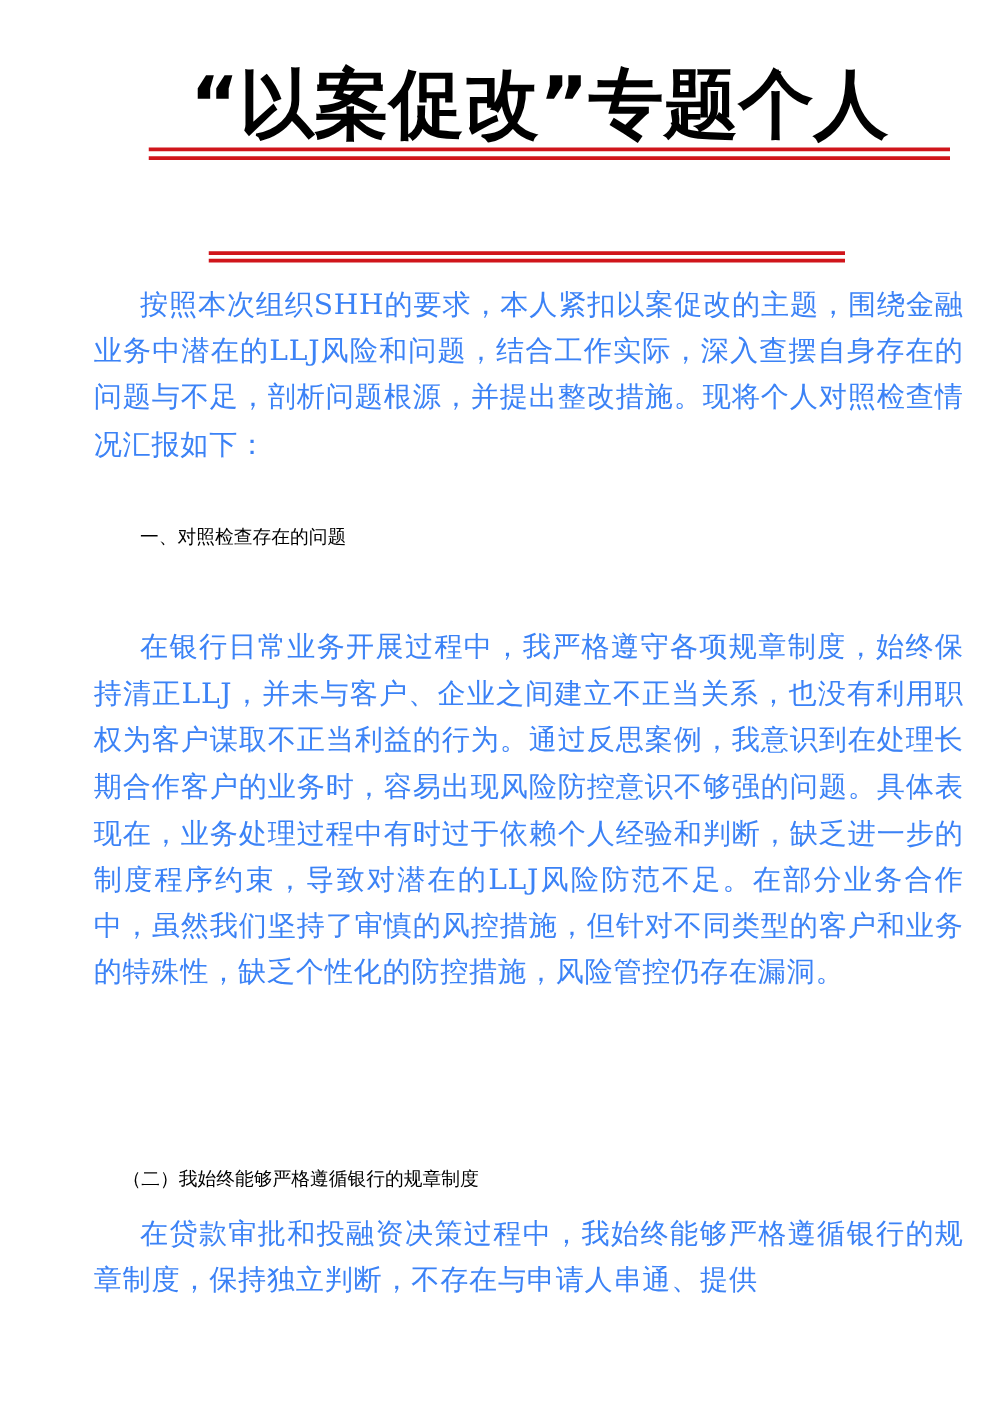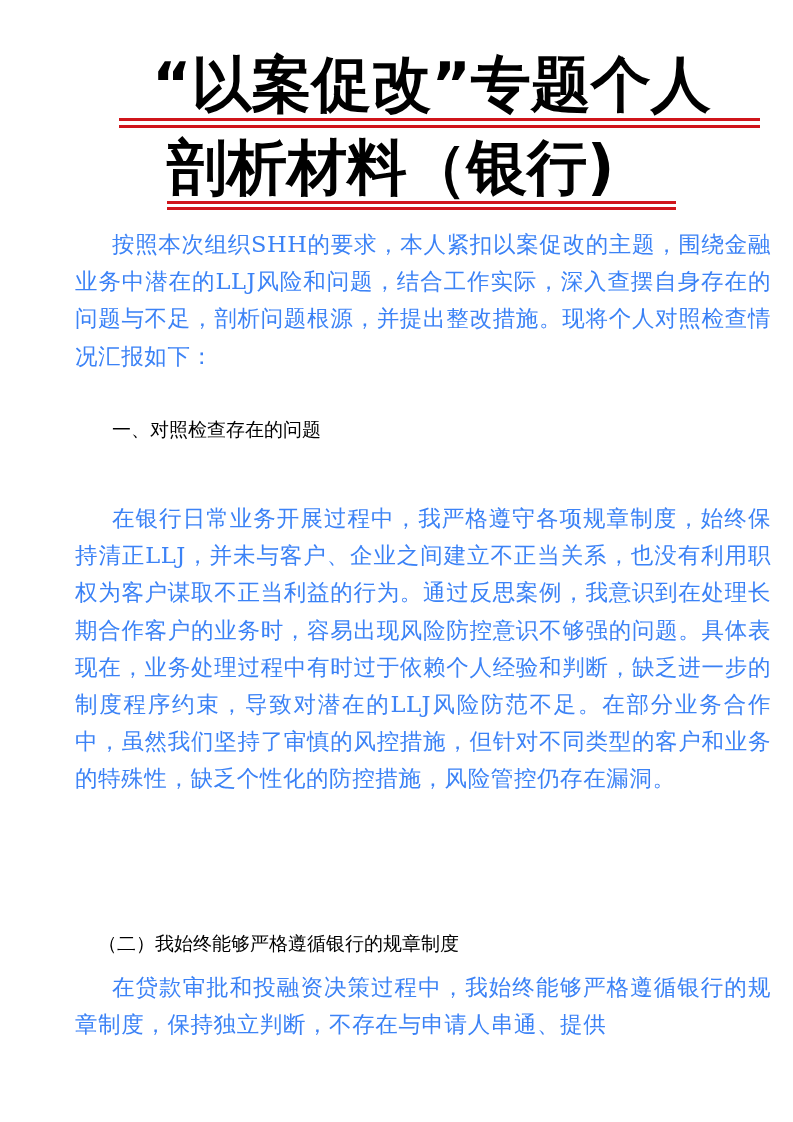--- a/index.html
+++ b/index.html
@@ -62,40 +62,39 @@
       color: #3b82f6;
       margin: 0;
     }
     .indent {
       text-indent: 37px;
     }
     .heading {
       position: absolute;
       left: 88px;
       font-family: "DejaVu Sans", "Liberation Sans", sans-serif;
-      font-size: 19px;
+      font-size: 15px;
       line-height: 37px;
       white-space: nowrap;
       color: #000000;
       margin: 0;
     }
     .heading-sub {
       left: 74px;
     }
   </style>
 </head>
 <body>
 
 <div class="page">
 
   <div class="title-line title-line-1">“以案促改”专题个人</div>
   <div class="rule rule-1a"></div>
   <div class="rule rule-1b"></div>
 
-  <div class="title-line title-line-2">剖析材料（银行)</div>
   <div class="rule rule-2a"></div>
   <div class="rule rule-2b"></div>
 
   <p class="body-text indent" style="top: 226px;">按照本次组织SHH的要求，本人紧扣以案促改的主题，围绕金融业务中潜在的LLJ风险和问题，结合工作实际，深入查摆自身存在的问题与不足，剖析问题根源，并提出整改措施。现将个人对照检查情况汇报如下：</p>
 
   <p class="heading" style="top: 411px;">一、对照检查存在的问题</p>
 
 
   <p class="body-text indent" style="top: 500px;">在银行日常业务开展过程中，我严格遵守各项规章制度，始终保持清正LLJ，并未与客户、企业之间建立不正当关系，也没有利用职权为客户谋取不正当利益的行为。通过反思案例，我意识到在处理长期合作客户的业务时，容易出现风险防控意识不够强的问题。具体表现在，业务处理过程中有时过于依赖个人经验和判断，缺乏进一步的制度程序约束，导致对潜在的LLJ风险防范不足。在部分业务合作中，虽然我们坚持了审慎的风控措施，但针对不同类型的客户和业务的特殊性，缺乏个性化的防控措施，风险管控仍存在漏洞。</p>
 

